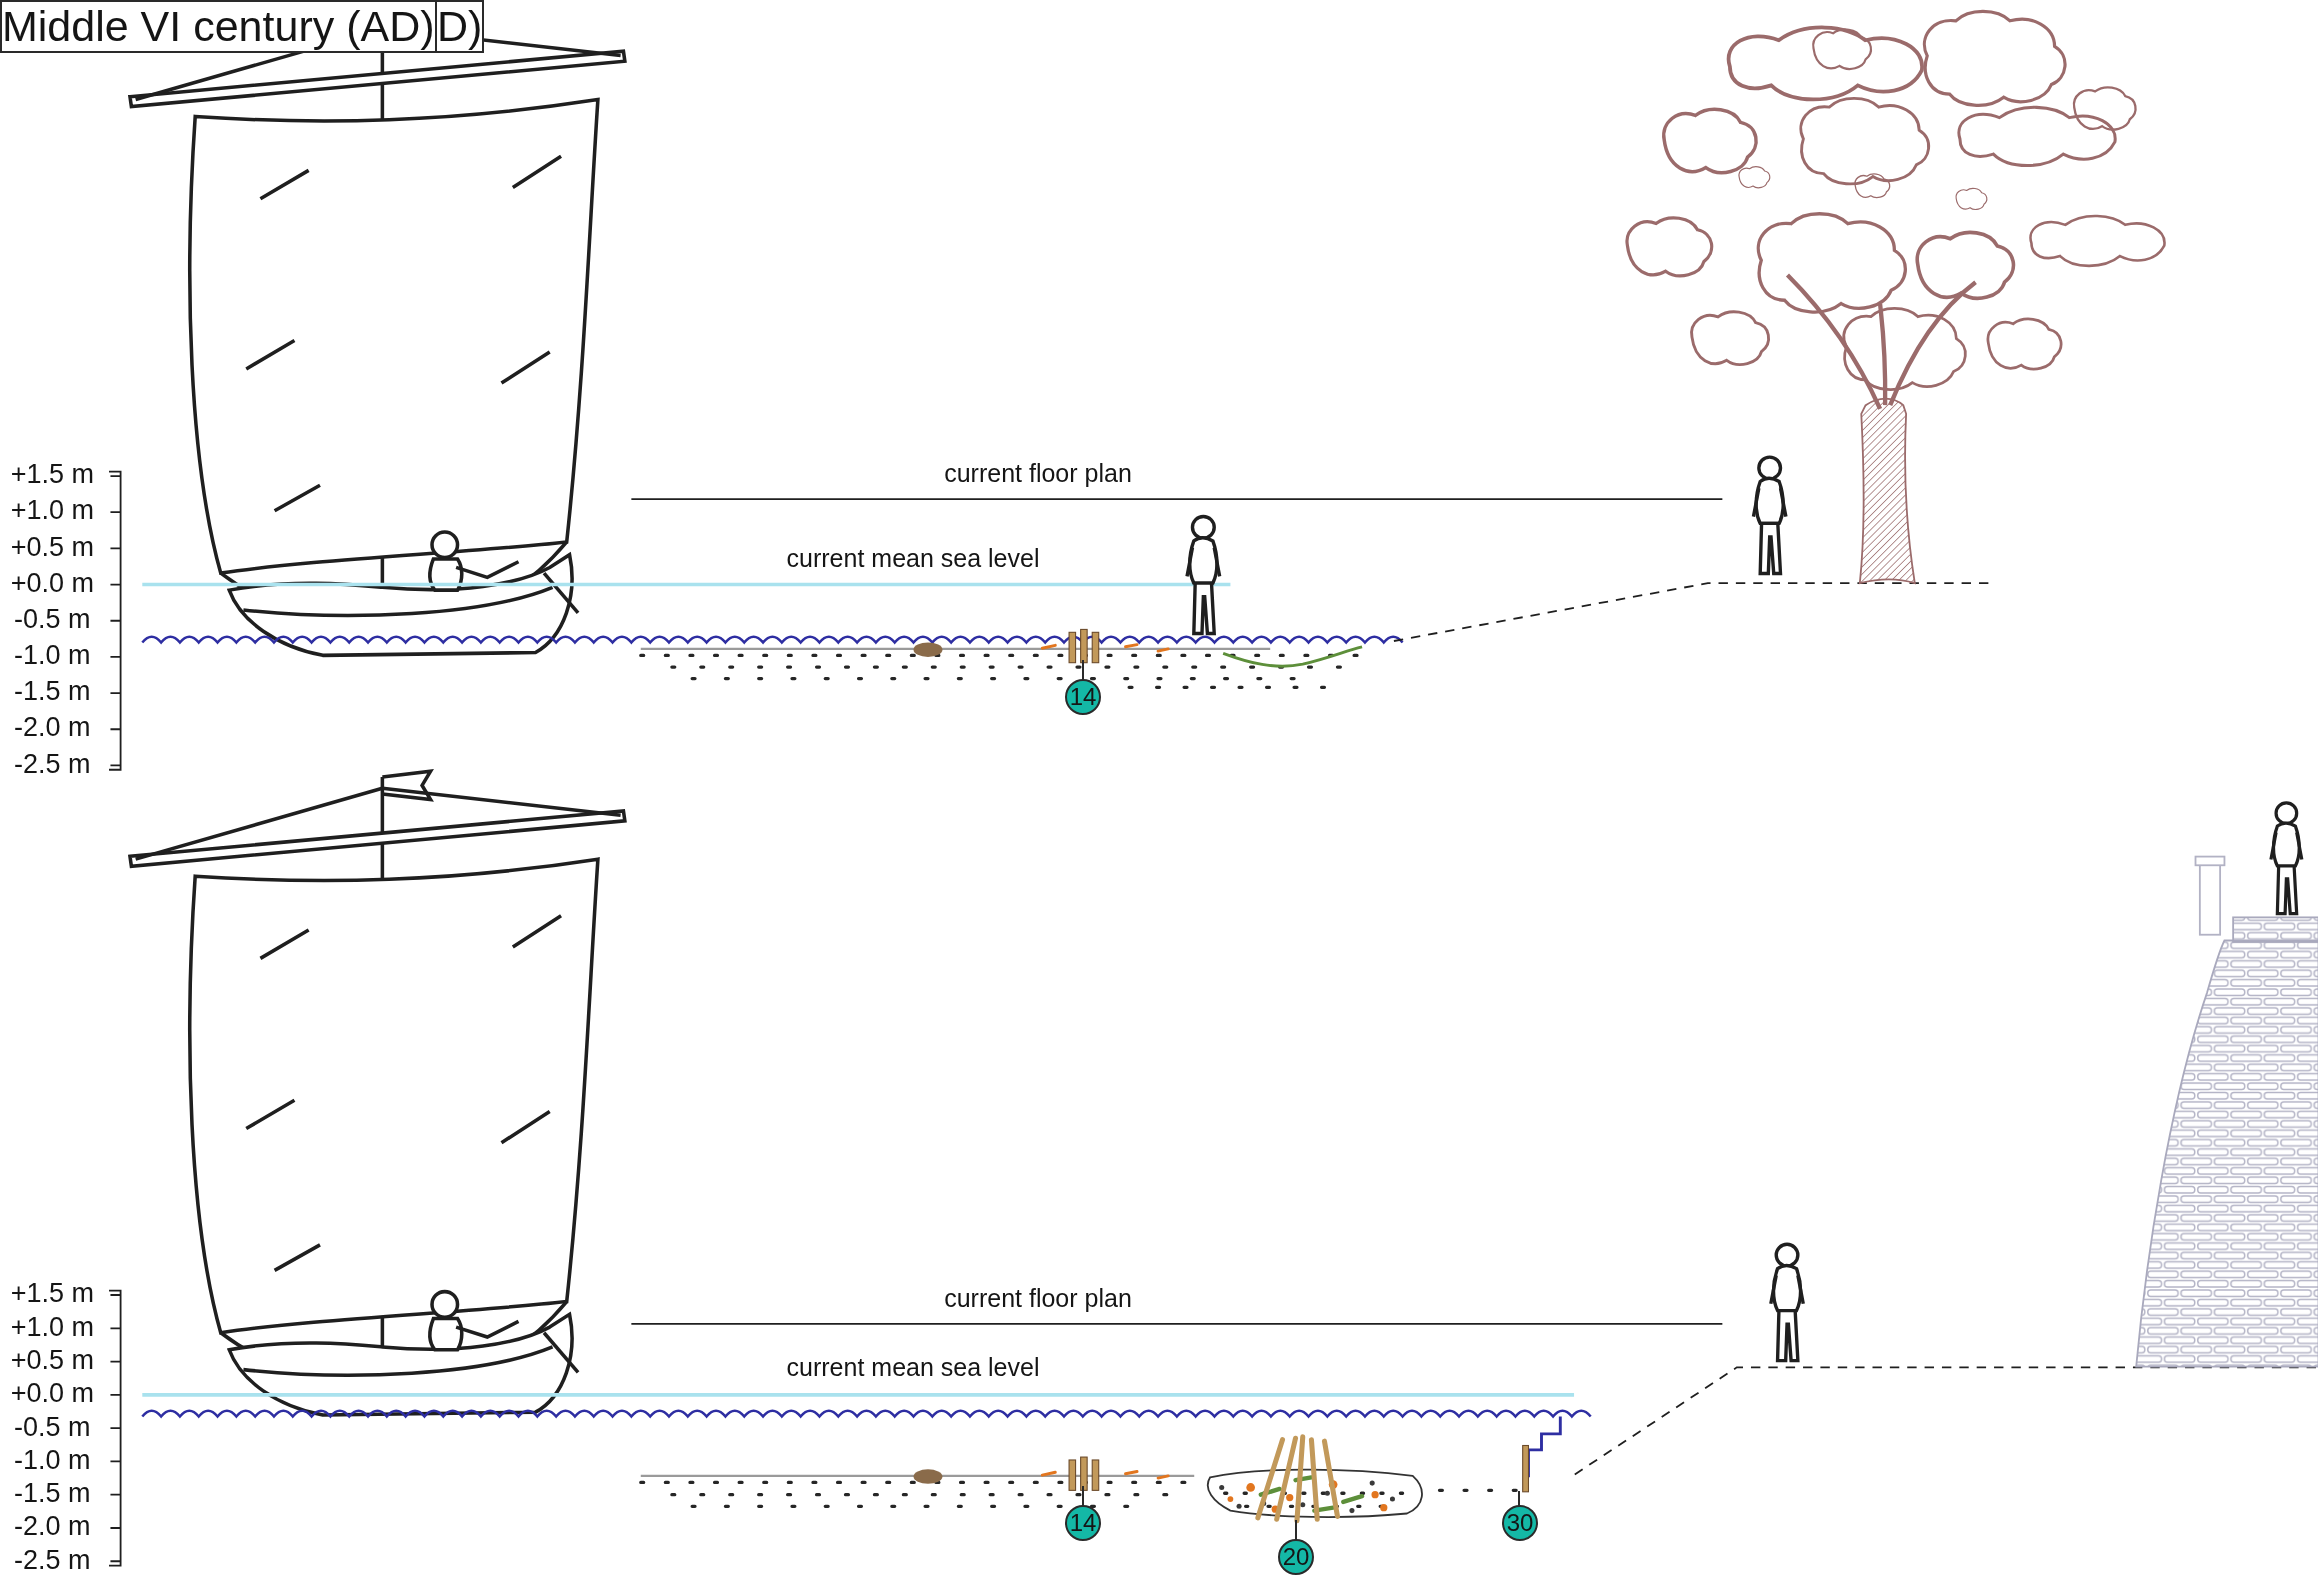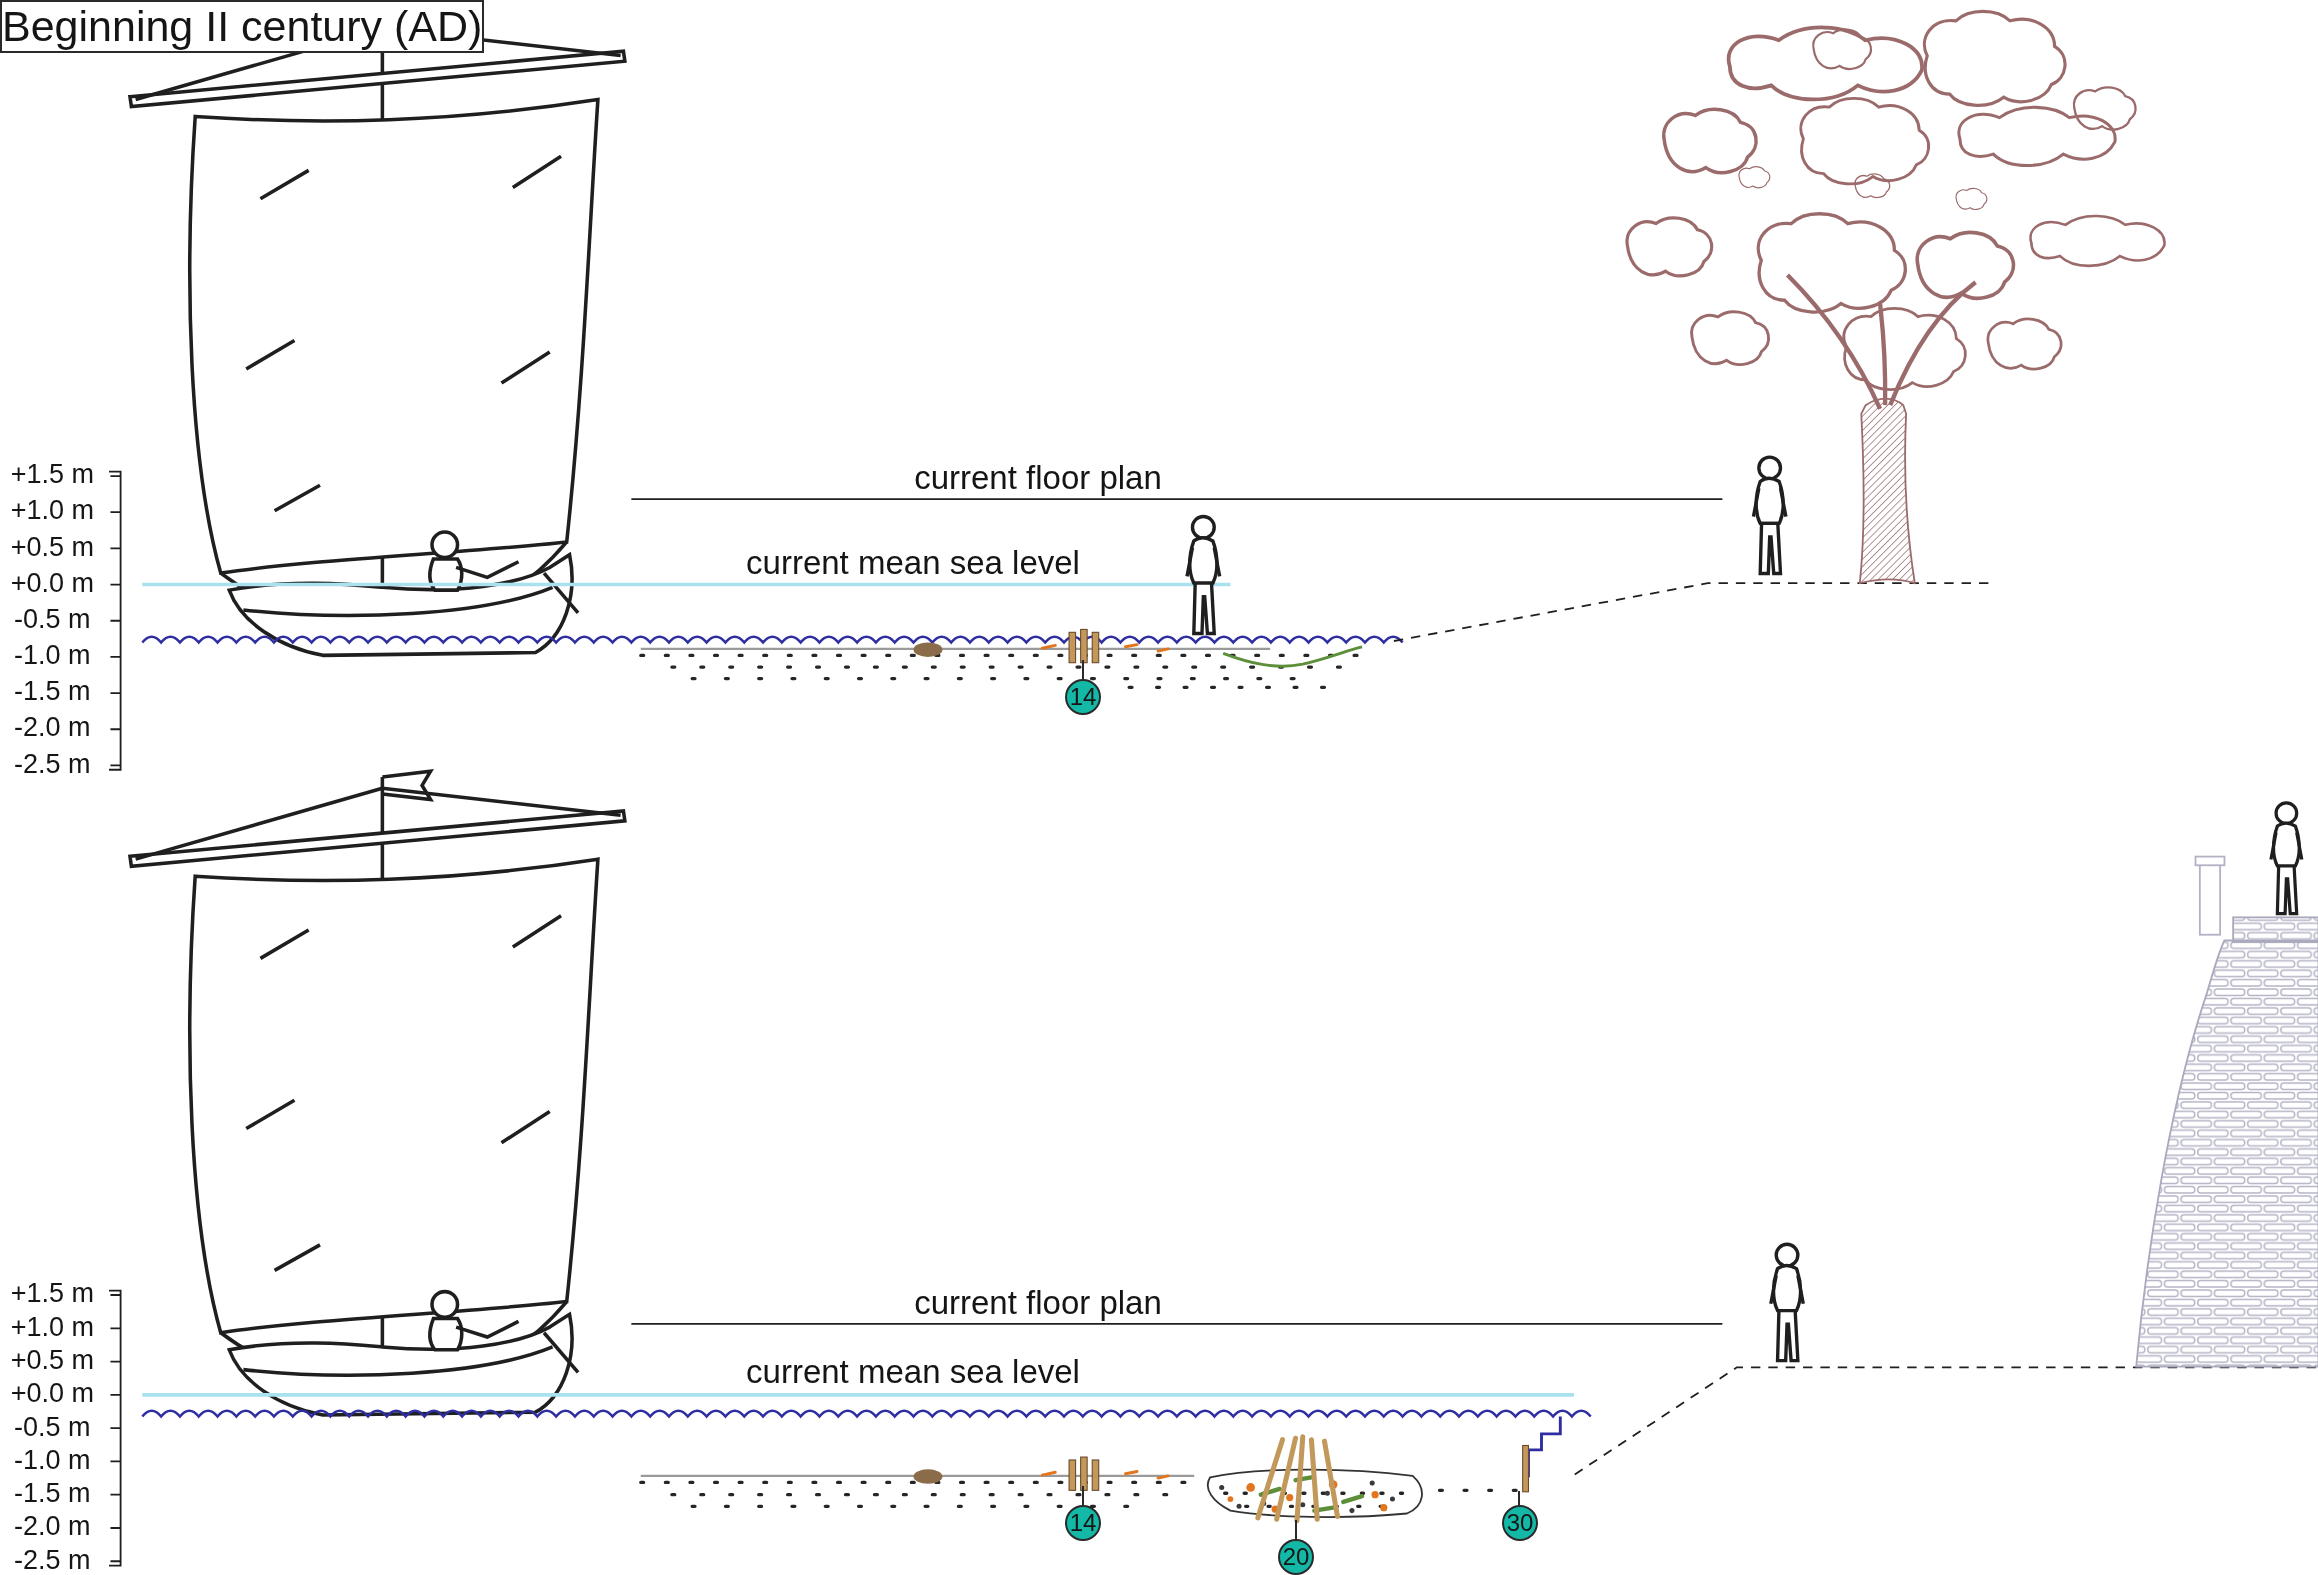--- a/index.html
+++ b/index.html
@@ -4,21 +4,21 @@
 <style>
   html,body{margin:0;padding:0;background:#ffffff;}
   .figure{position:relative;width:2319px;height:1575px;background:#ffffff;overflow:hidden;
           font-family:"Liberation Sans",sans-serif;color:#151515;}
   svg.scene{position:absolute;left:0;top:0;}
   .ink{stroke:#1f1f1f;fill:none;stroke-width:2.5;}
   .ink-fill{stroke:#1f1f1f;fill:#ffffff;stroke-width:2.5;}
   .dots{stroke:#262626;stroke-width:4.5;stroke-linecap:round;fill:none;}
   .title-box{position:absolute;border:2.2px solid #2a2a2a;background:#ffffff;display:flex;
              align-items:center;justify-content:center;font-size:43px;white-space:nowrap;z-index:3;}
-  .line-label{position:absolute;transform:translateX(-50%);font-size:33px;white-space:nowrap;z-index:3;}
+  .line-label{position:absolute;transform:translateX(-50%);font-size:25px;white-space:nowrap;z-index:3;}
   .scale-label{position:absolute;left:4.3px;width:96px;text-align:center;font-size:27px;
                transform:translateY(-54%);white-space:nowrap;z-index:3;}
   .marker{position:absolute;width:36px;height:36px;box-sizing:border-box;border:2.2px solid #2a2a2a;
           border-radius:50%;background:#14b8a6;display:flex;align-items:center;justify-content:center;
           font-size:24px;z-index:4;}
   .tick{position:absolute;width:2.2px;background:#2a2a2a;z-index:3;}
 </style>
 </head>
 <body>
 
@@ -217,20 +217,21 @@
       <rect fill="#ffffff" stroke="#b2b2c4" stroke-width="2.5" x="3034" y="1184" width="40" height="12"></rect>
     </g>
 
     <g transform="translate(3124,1108) scale(1.78)">
       <use href="#person"></use>
     </g>
   </g>
 </svg>
 
 <div class="title-box" id="title-top">Beginning II century (AD)</div>
+<div class="title-box" id="title-bottom">Middle VI century (AD)</div>
 
 <div class="line-label" style="left:1038px;top:459px">current floor plan</div>
 <div class="line-label" style="left:913px;top:544px">current mean sea level</div>
 <div class="line-label" style="left:1038px;top:1284px">current floor plan</div>
 <div class="line-label" style="left:913px;top:1353px">current mean sea level</div>
 
 <div class="scale-label" style="top:476px">+1.5 m</div>
 <div class="scale-label" style="top:512px">+1.0 m</div>
 <div class="scale-label" style="top:549px">+0.5 m</div>
 <div class="scale-label" style="top:585px">+0.0 m</div>

